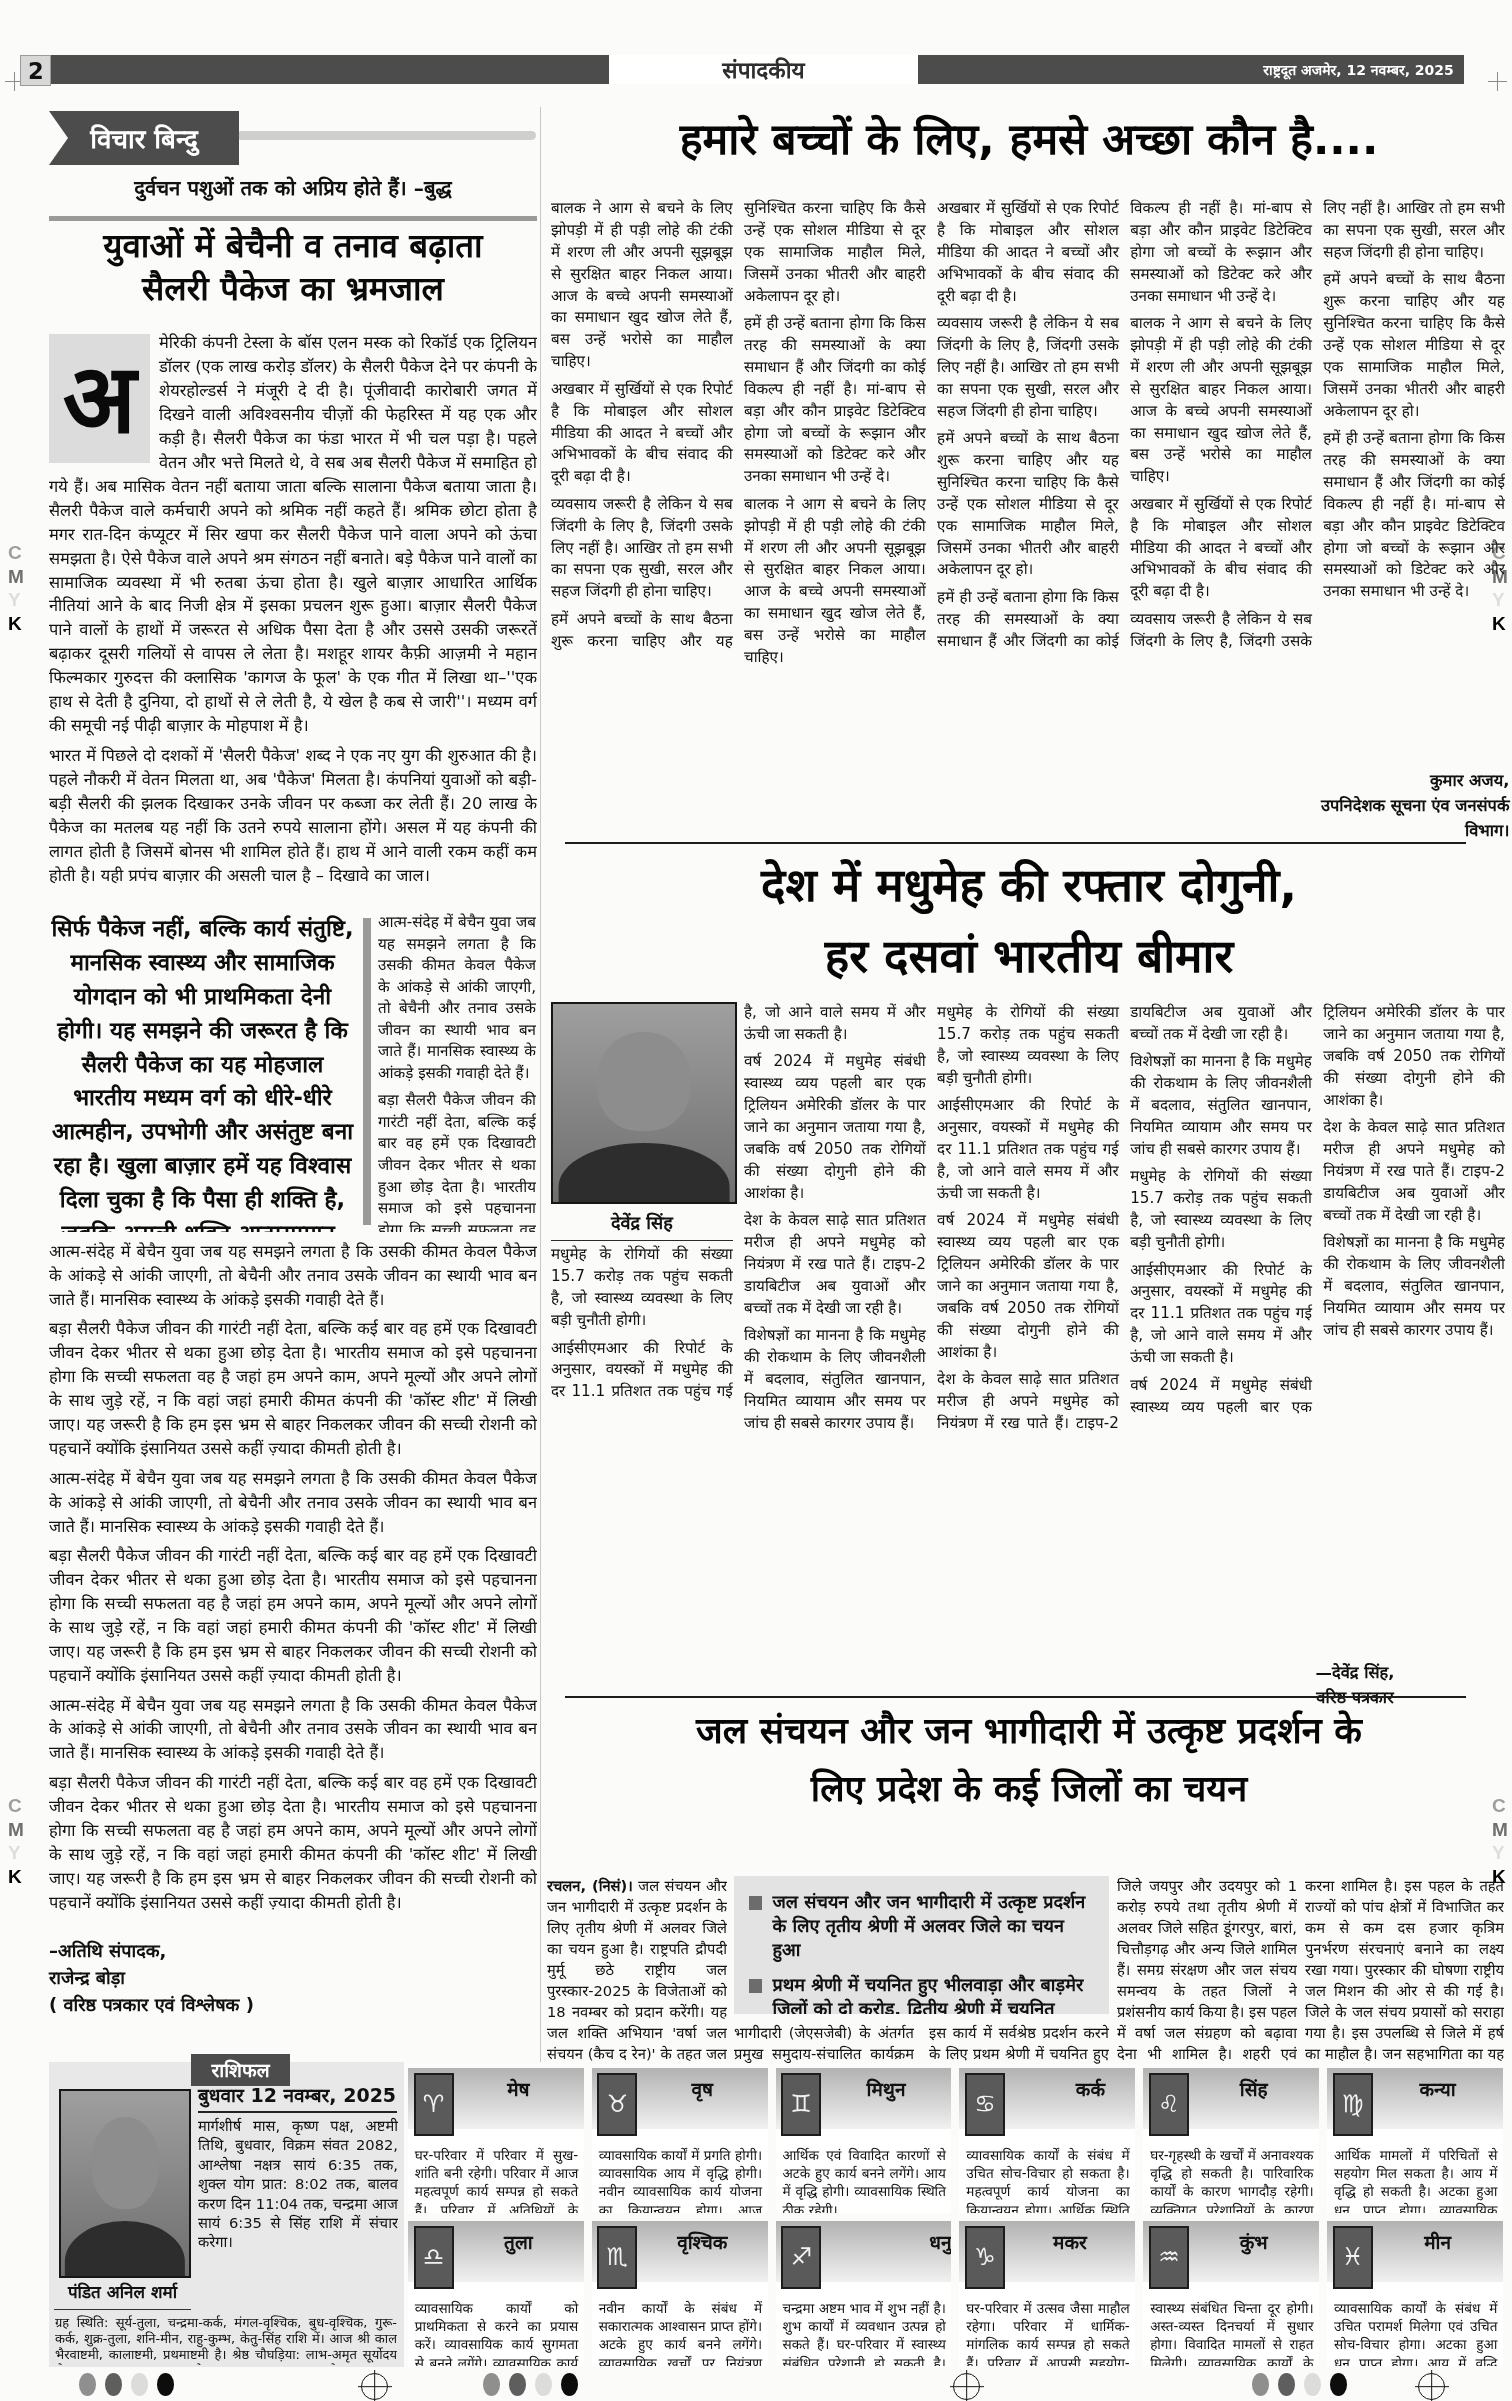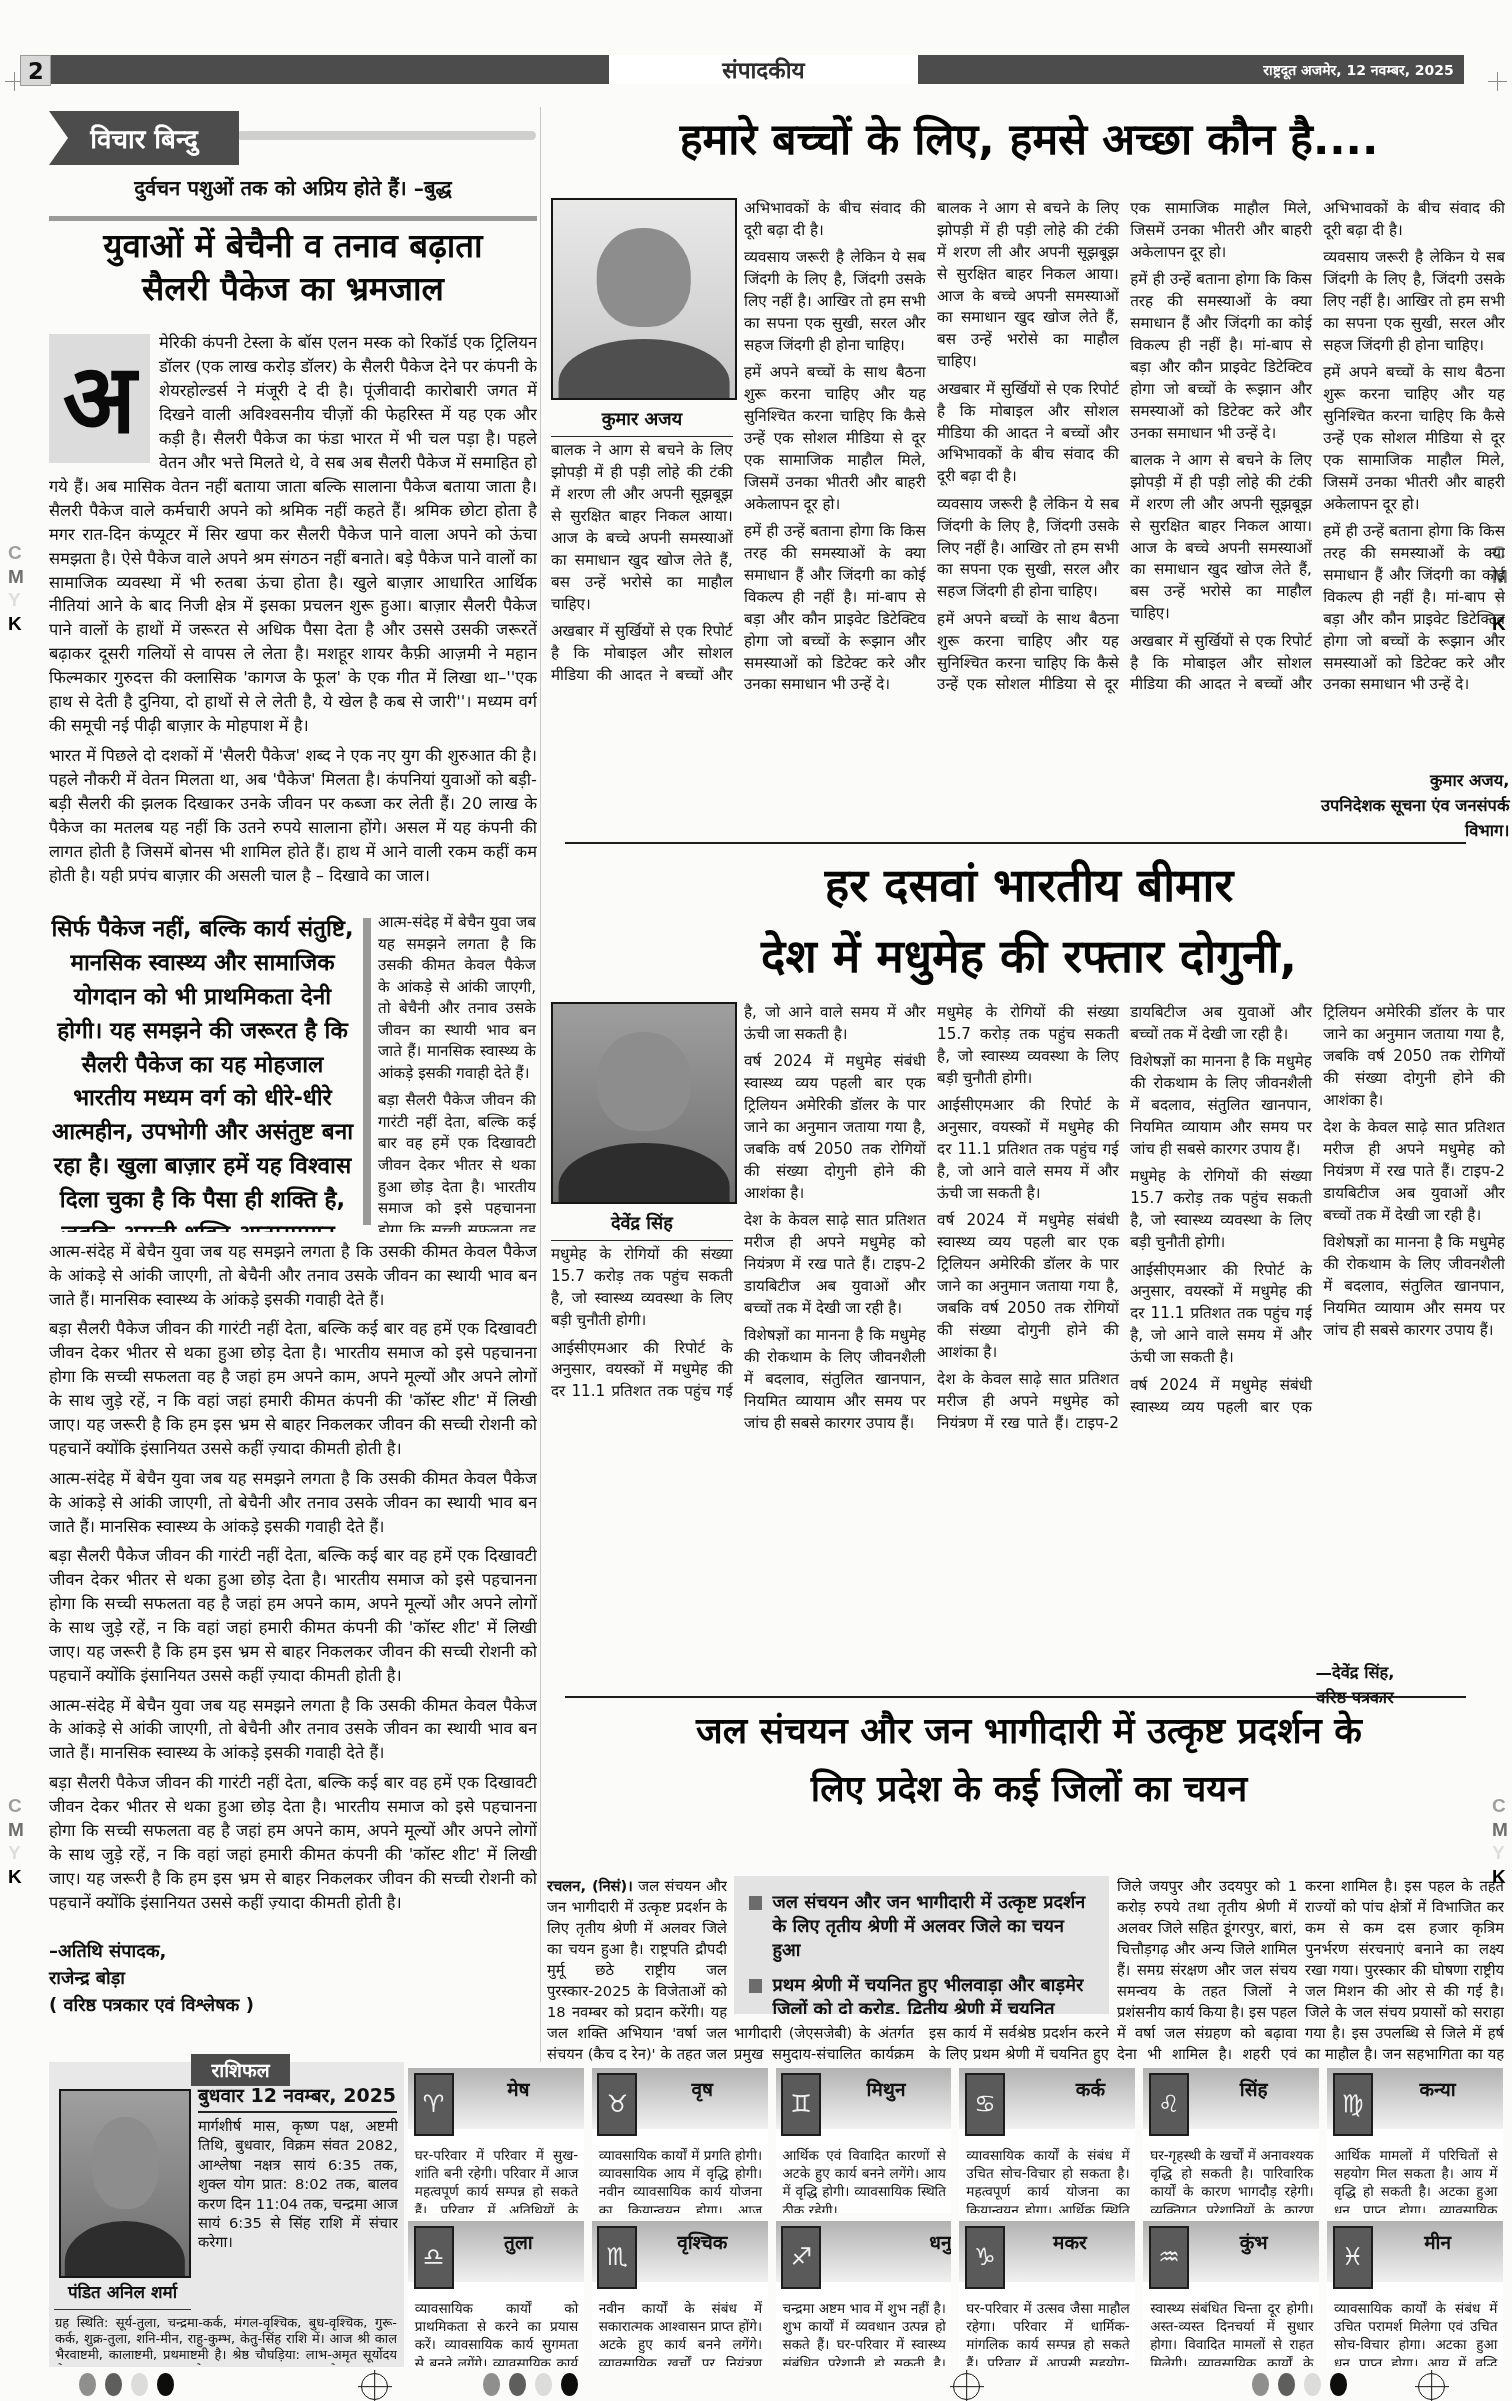--- a/index.html
+++ b/index.html
@@ -194,24 +194,20 @@
     <p>बड़ा सैलरी पैकेज जीवन की गारंटी नहीं देता, बल्कि कई बार वह हमें एक दिखावटी जीवन देकर भीतर से थका हुआ छोड़ देता है। भारतीय समाज को इसे पहचानना होगा कि सच्ची सफलता वह है जहां हम अपने काम, अपने मूल्यों और अपने लोगों के साथ जुड़े रहें, न कि वहां जहां हमारी कीमत कंपनी की 'कॉस्ट शीट' में लिखी जाए। यह जरूरी है कि हम इस भ्रम से बाहर निकलकर जीवन की सच्ची रोशनी को पहचानें क्योंकि इंसानियत उससे कहीं ज़्यादा कीमती होती है।</p>
   </div>
 <div class="abs sal-sign">
   <span style="display:block">–अतिथि संपादक,</span>
   <span style="display:block">राजेन्द्र बोड़ा</span>
   <span style="display:block">( वरिष्ठ पत्रकार एवं विश्लेषक )</span>
 </div>
 
 <div class="art-head children-head">हमारे बच्चों के लिए, हमसे अच्छा कौन है....</div>
 <div class="colsbody children-body">
-  <figure class="authfig">
-    <div class="ph portrait"></div>
-    <figcaption>कुमार अजय</figcaption>
-  </figure>
 <p>बालक ने आग से बचने के लिए झोपड़ी में ही पड़ी लोहे की टंकी में शरण ली और अपनी सूझबूझ से सुरक्षित बाहर निकल आया। आज के बच्चे अपनी समस्याओं का समाधान खुद खोज लेते हैं, बस उन्हें भरोसे का माहौल चाहिए।</p>
     <p>अखबार में सुर्खियों से एक रिपोर्ट है कि मोबाइल और सोशल मीडिया की आदत ने बच्चों और अभिभावकों के बीच संवाद की दूरी बढ़ा दी है।</p>
     <p>व्यवसाय जरूरी है लेकिन ये सब जिंदगी के लिए है, जिंदगी उसके लिए नहीं है। आखिर तो हम सभी का सपना एक सुखी, सरल और सहज जिंदगी ही होना चाहिए।</p>
     <p>हमें अपने बच्चों के साथ बैठना शुरू करना चाहिए और यह सुनिश्चित करना चाहिए कि कैसे उन्हें एक सोशल मीडिया से दूर एक सामाजिक माहौल मिले, जिसमें उनका भीतरी और बाहरी अकेलापन दूर हो।</p>
     <p>हमें ही उन्हें बताना होगा कि किस तरह की समस्याओं के क्या समाधान हैं और जिंदगी का कोई विकल्प ही नहीं है। मां-बाप से बड़ा और कौन प्राइवेट डिटेक्टिव होगा जो बच्चों के रूझान और समस्याओं को डिटेक्ट करे और उनका समाधान भी उन्हें दे।</p>
     <p>बालक ने आग से बचने के लिए झोपड़ी में ही पड़ी लोहे की टंकी में शरण ली और अपनी सूझबूझ से सुरक्षित बाहर निकल आया। आज के बच्चे अपनी समस्याओं का समाधान खुद खोज लेते हैं, बस उन्हें भरोसे का माहौल चाहिए।</p>
     <p>अखबार में सुर्खियों से एक रिपोर्ट है कि मोबाइल और सोशल मीडिया की आदत ने बच्चों और अभिभावकों के बीच संवाद की दूरी बढ़ा दी है।</p>
     <p>व्यवसाय जरूरी है लेकिन ये सब जिंदगी के लिए है, जिंदगी उसके लिए नहीं है। आखिर तो हम सभी का सपना एक सुखी, सरल और सहज जिंदगी ही होना चाहिए।</p>
     <p>हमें अपने बच्चों के साथ बैठना शुरू करना चाहिए और यह सुनिश्चित करना चाहिए कि कैसे उन्हें एक सोशल मीडिया से दूर एक सामाजिक माहौल मिले, जिसमें उनका भीतरी और बाहरी अकेलापन दूर हो।</p>
     <p>हमें ही उन्हें बताना होगा कि किस तरह की समस्याओं के क्या समाधान हैं और जिंदगी का कोई विकल्प ही नहीं है। मां-बाप से बड़ा और कौन प्राइवेट डिटेक्टिव होगा जो बच्चों के रूझान और समस्याओं को डिटेक्ट करे और उनका समाधान भी उन्हें दे।</p>
@@ -222,22 +218,22 @@
     <p>हमें ही उन्हें बताना होगा कि किस तरह की समस्याओं के क्या समाधान हैं और जिंदगी का कोई विकल्प ही नहीं है। मां-बाप से बड़ा और कौन प्राइवेट डिटेक्टिव होगा जो बच्चों के रूझान और समस्याओं को डिटेक्ट करे और उनका समाधान भी उन्हें दे।</p>
   </div>
 <div class="art-sign children-sign">
   <span style="display:block">कुमार अजय,</span>
   <span style="display:block">उपनिदेशक सूचना एंव जनसंपर्क</span>
   <span style="display:block">विभाग।</span>
 </div>
 <div class="hrule" style="left:565px;top:842px;width:901px;height:2.3px;"></div>
 
 <div class="art-head diab-head">
+  <span style="display:block">देश में मधुमेह की रफ्तार दोगुनी,</span>
   <span style="display:block">हर दसवां भारतीय बीमार</span>
-  <span style="display:block">देश में मधुमेह की रफ्तार दोगुनी,</span>
 </div>
 <div class="colsbody diab-body">
   <figure class="authfig">
     <div class="ph portrait dark"></div>
     <figcaption>देवेंद्र सिंह</figcaption>
   </figure>
 <p>मधुमेह के रोगियों की संख्या 15.7 करोड़ तक पहुंच सकती है, जो स्वास्थ्य व्यवस्था के लिए बड़ी चुनौती होगी।</p>
     <p>आईसीएमआर की रिपोर्ट के अनुसार, वयस्कों में मधुमेह की दर 11.1 प्रतिशत तक पहुंच गई है, जो आने वाले समय में और ऊंची जा सकती है।</p>
     <p>वर्ष 2024 में मधुमेह संबंधी स्वास्थ्य व्यय पहली बार एक ट्रिलियन अमेरिकी डॉलर के पार जाने का अनुमान जताया गया है, जबकि वर्ष 2050 तक रोगियों की संख्या दोगुनी होने की आशंका है।</p>
     <p>देश के केवल साढ़े सात प्रतिशत मरीज ही अपने मधुमेह को नियंत्रण में रख पाते हैं। टाइप-2 डायबिटीज अब युवाओं और बच्चों तक में देखी जा रही है।</p>

